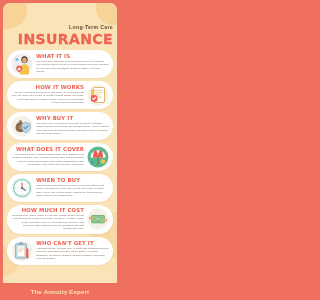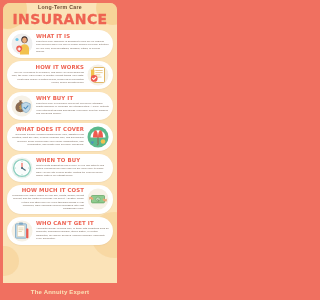--- a/index.html
+++ b/index.html
@@ -26,21 +26,21 @@
   .blob {
     position:absolute; border-radius:50%;
     background:#F6CE8E; opacity:.75;
   }
   .blob.b1 { width:40px; height:40px; left:-16px; top:-14px; }
   .blob.b2 { width:34px; height:34px; right:-13px; top:-12px; }
   .blob.b3 { width:46px; height:46px; right:-20px; bottom:28px; background:#F6CE8E; opacity:.5; }
   .blob.b4 { width:30px; height:30px; left:-14px; bottom:10px; background:#F6CE8E; opacity:.5; }
 
   
-  .header { position:relative; text-align:center; padding:2px 4px 3px 4px; }
+  .header { position:relative; text-align:right; padding:22px 4px 3px 4px; }
   .eyebrow {
     font-size:5.2px; letter-spacing:.3px; color:#6B4A33;
     font-weight:700; line-height:1.1;
   }
   .title {
     font-size:14px; font-weight:900; letter-spacing:.4px;
     color:#EE6352; line-height:1; margin-top:1px;
     font-family:"DejaVu Sans", sans-serif;
     -webkit-text-stroke:.3px #EE6352;
   }

